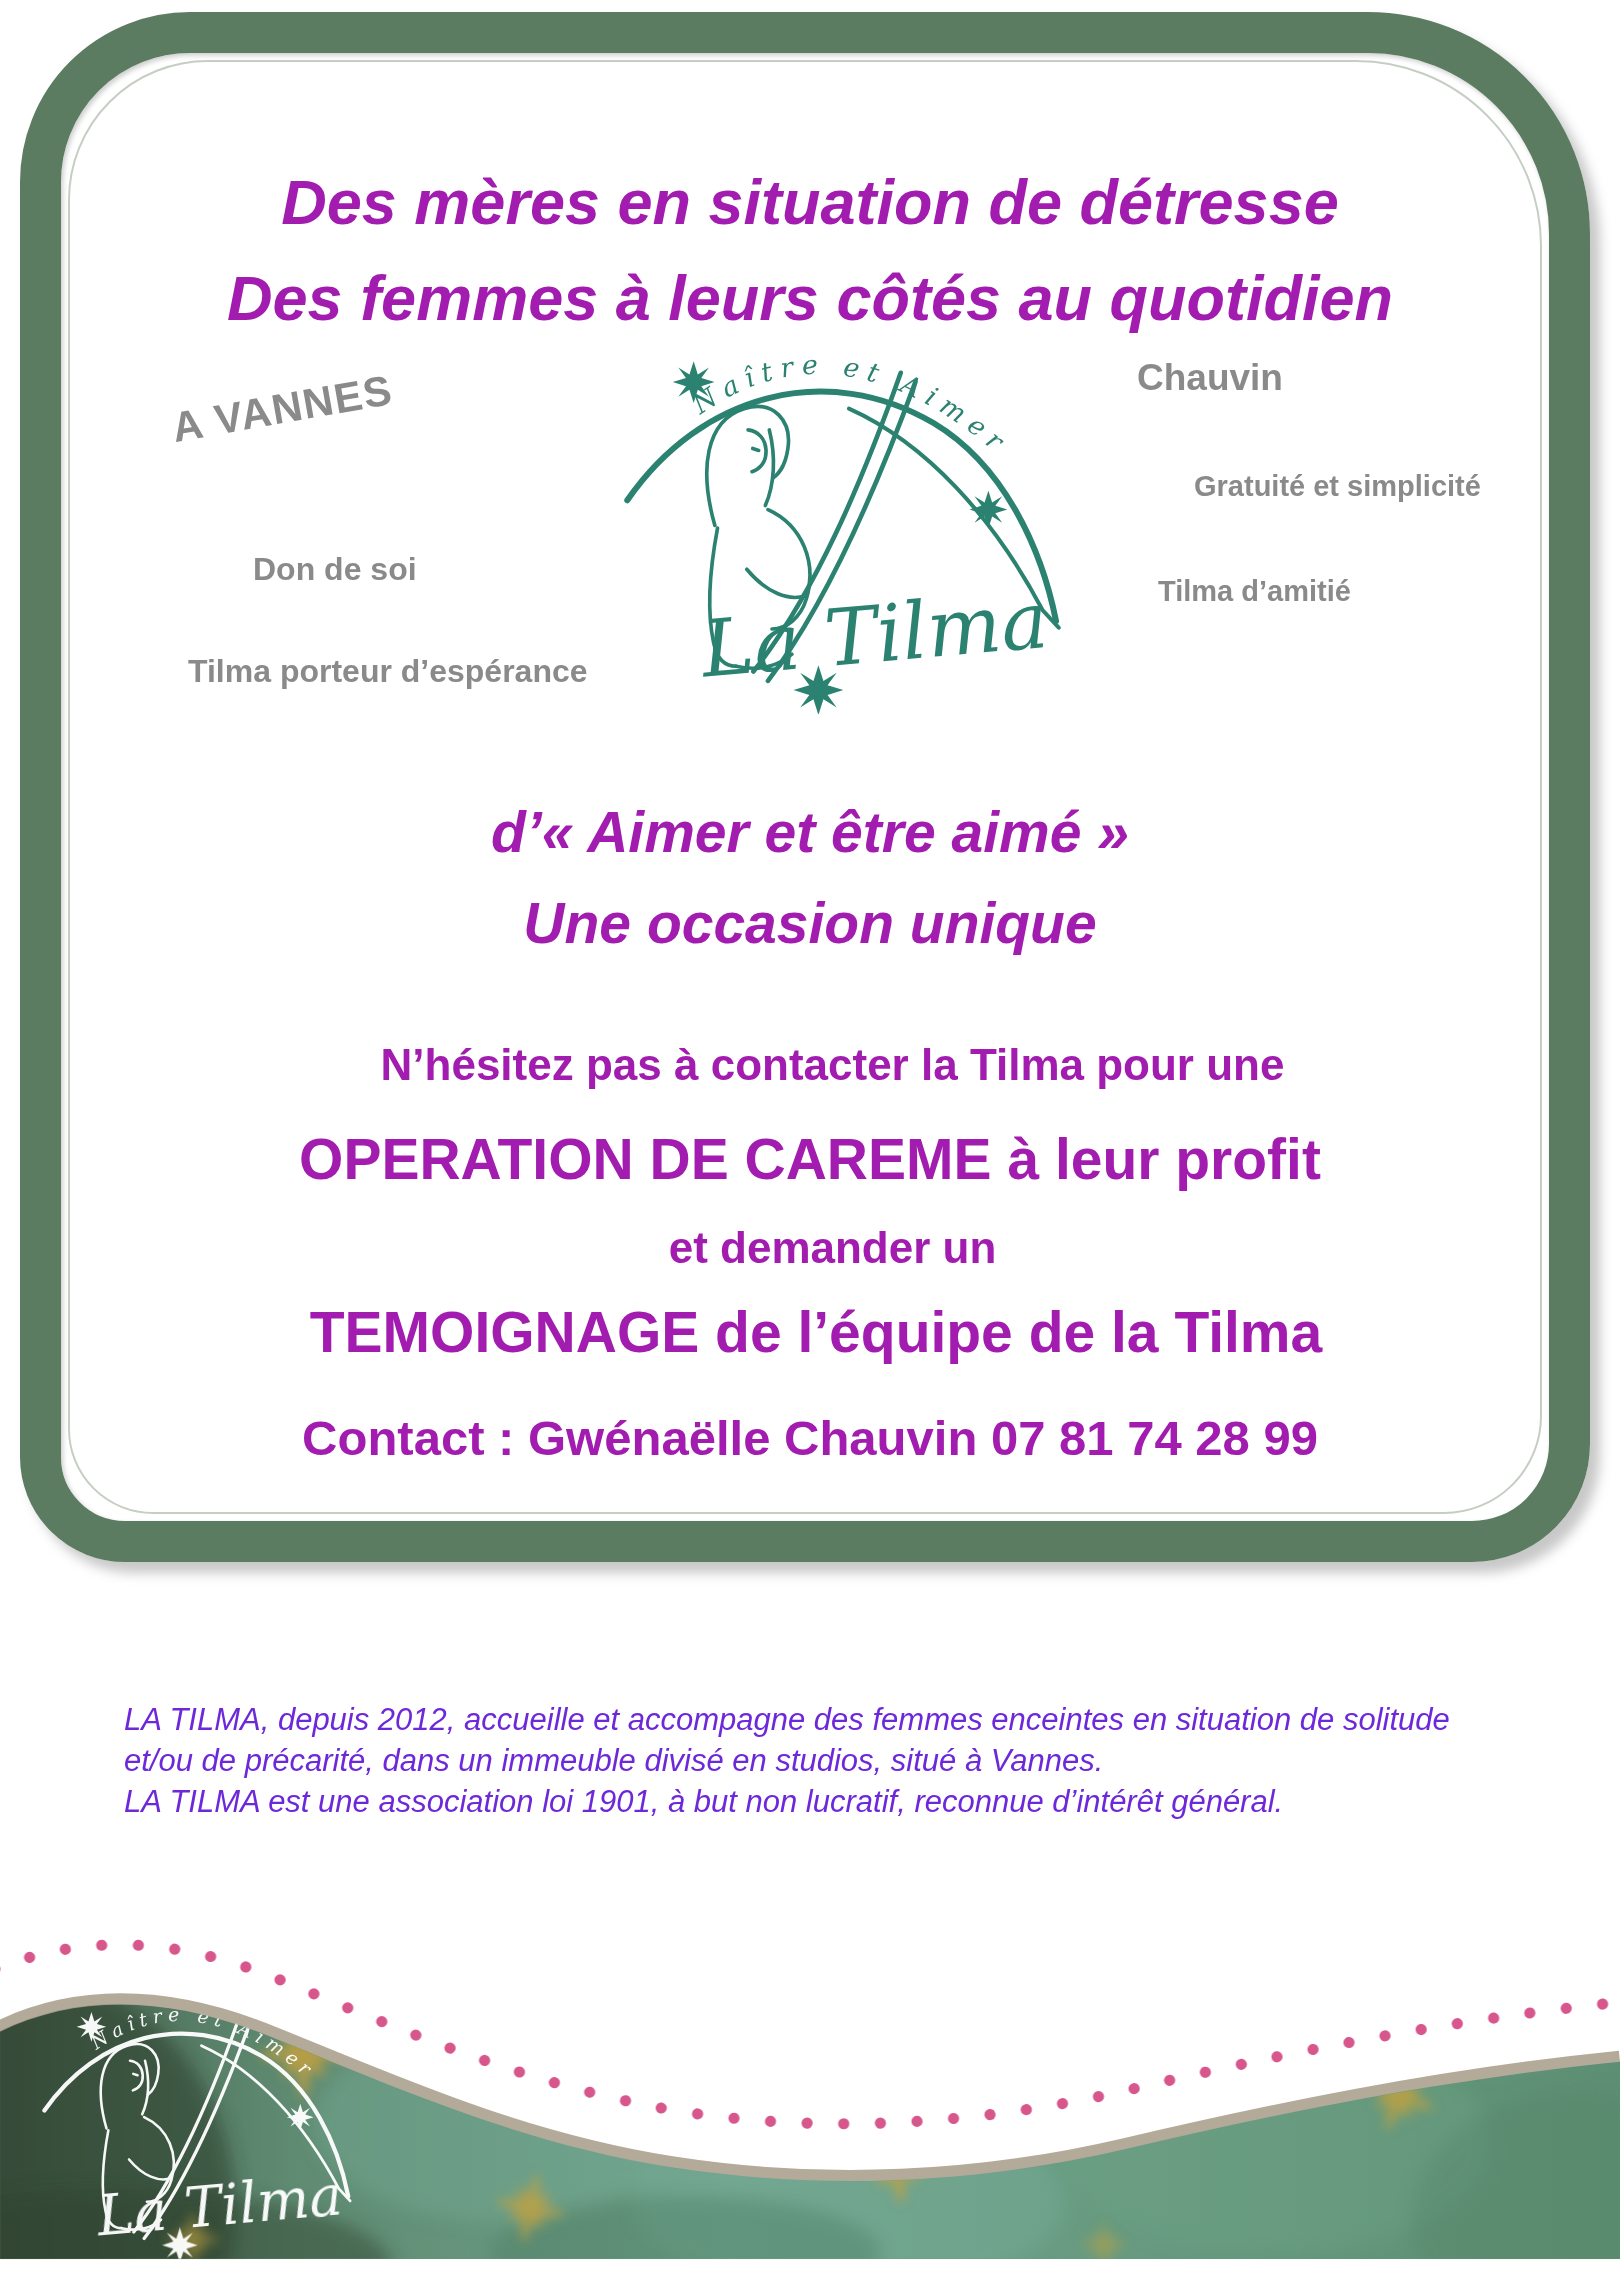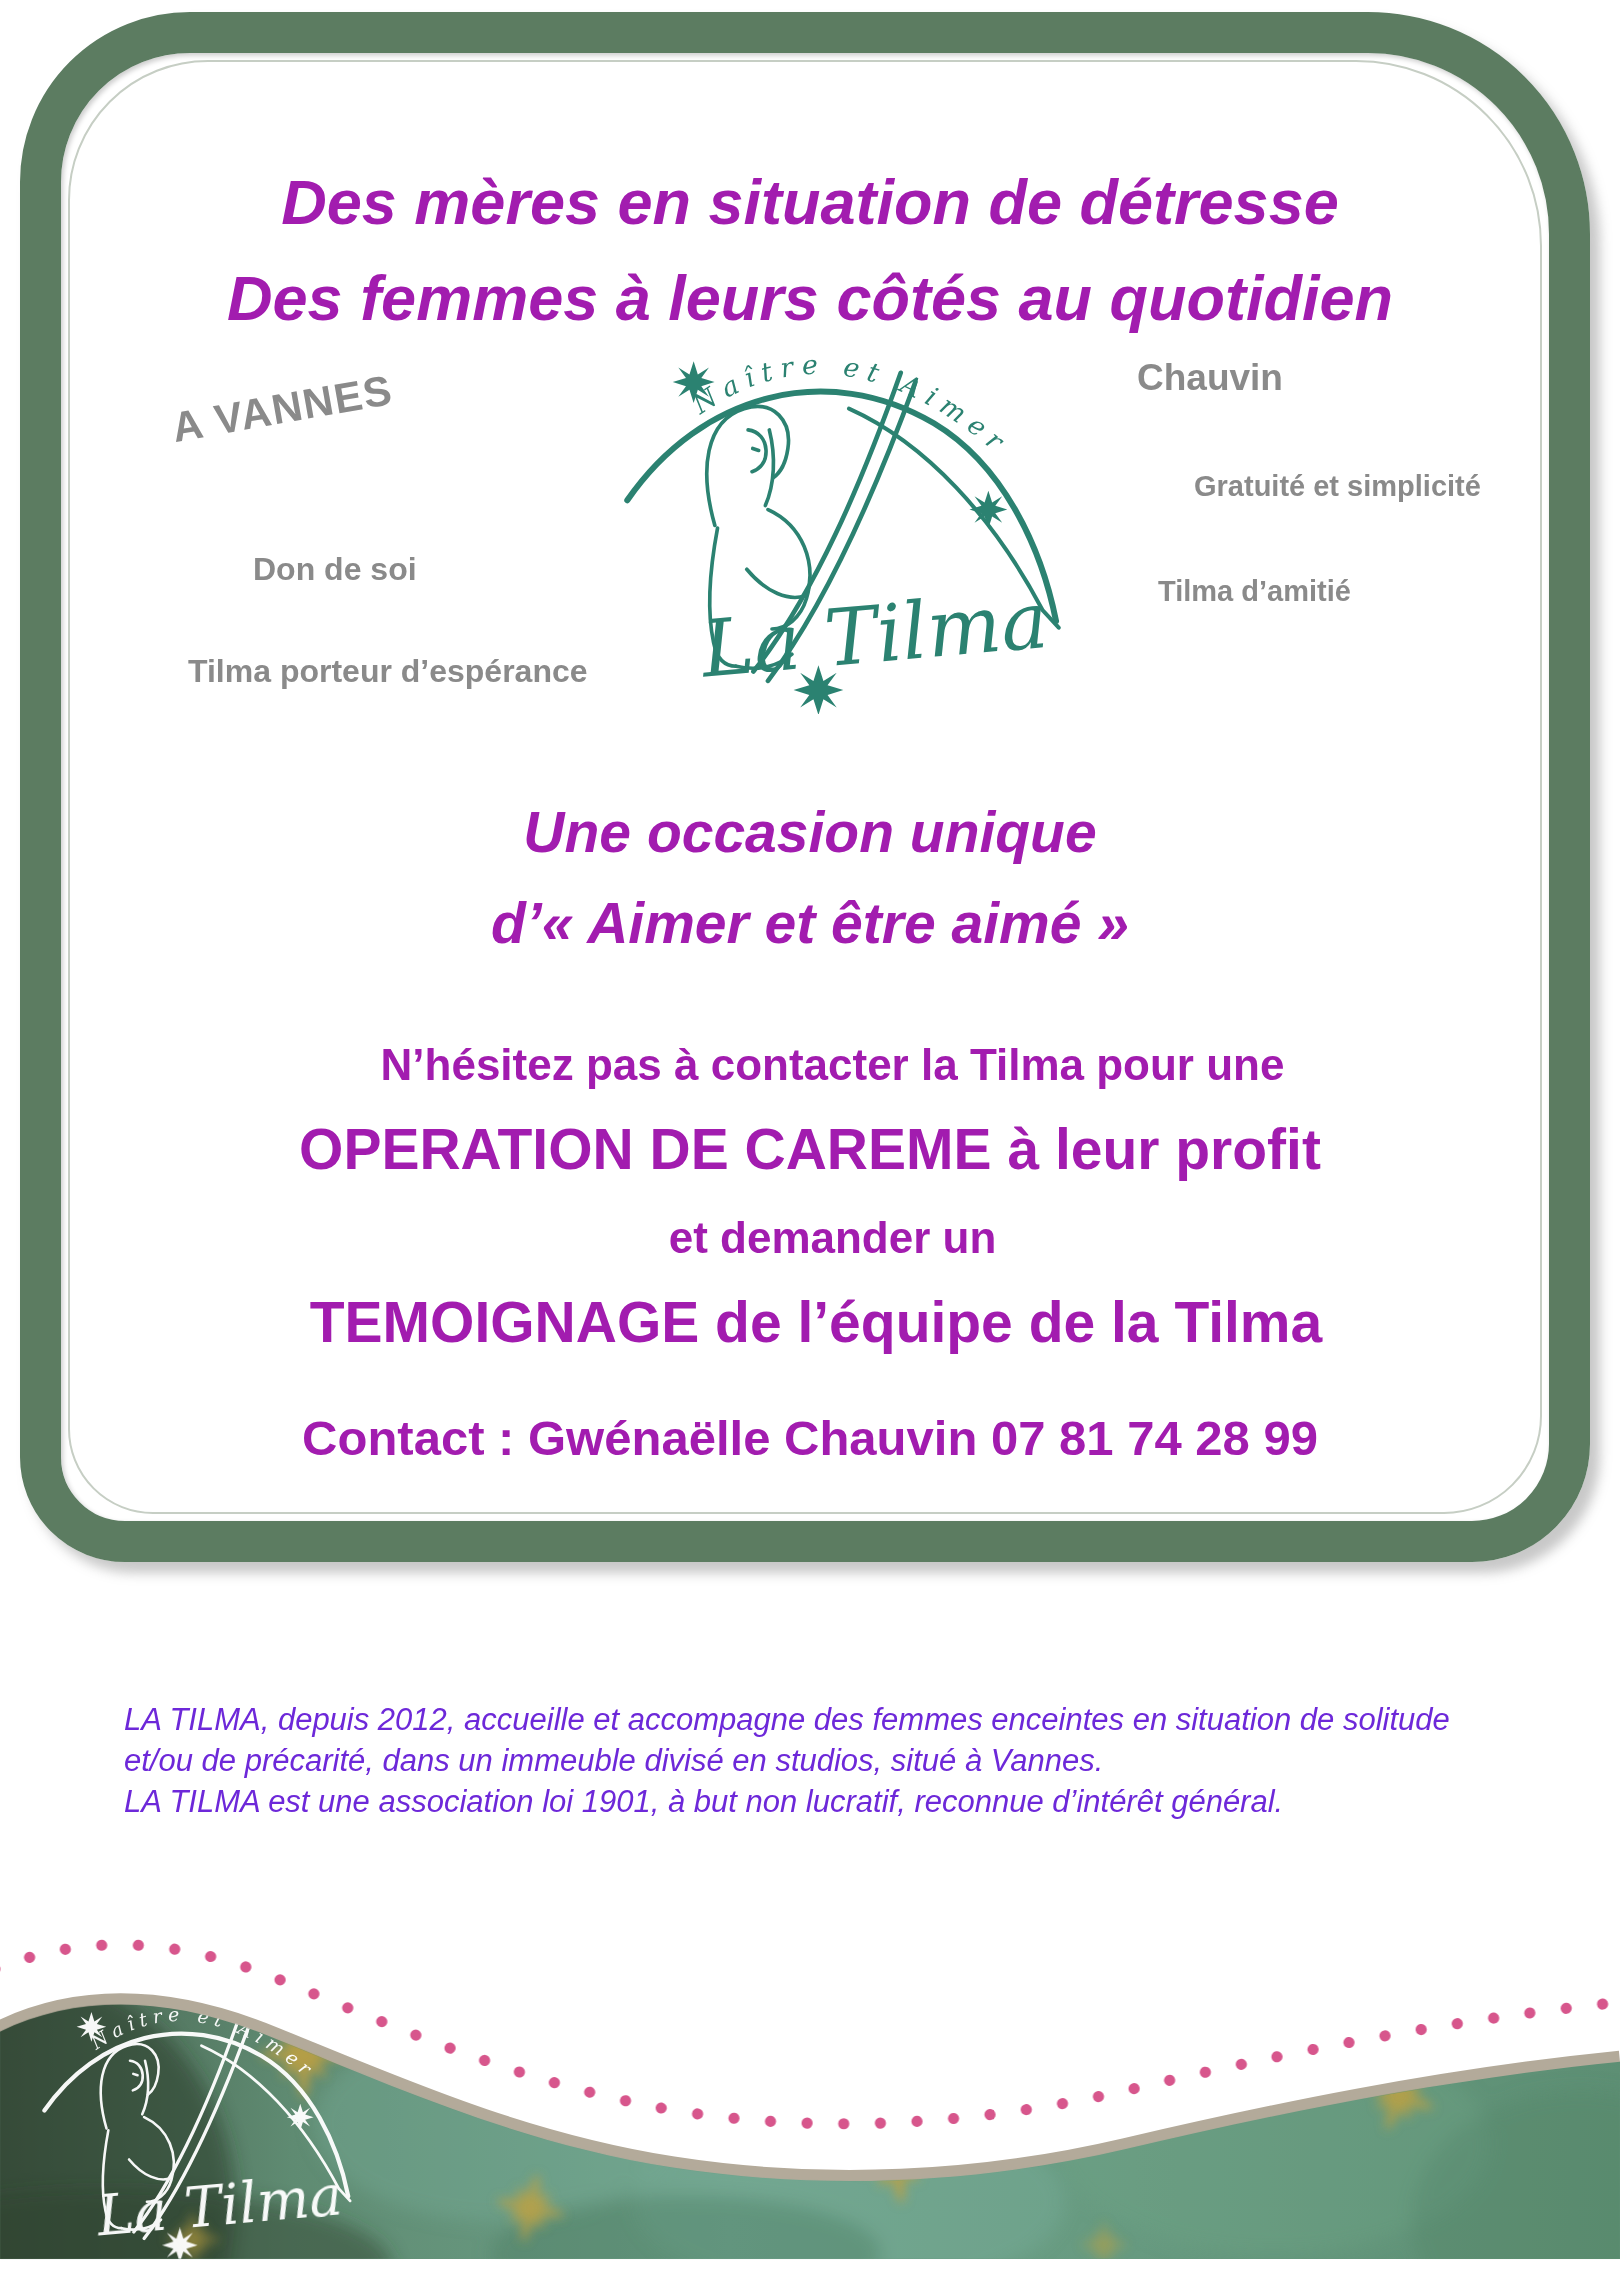--- a/index.html
+++ b/index.html
@@ -42,21 +42,21 @@
 
   .logo-top{left:615px;top:329px;width:452px;height:385px;color:#2B8271;}
 
   .occasion{
     left:0;width:1620px;top:787px;text-align:center;
     font-weight:bold;font-style:italic;font-size:57px;line-height:1.6;
   }
   .cta{left:0;width:1620px;top:1043px;text-align:center;font-weight:bold;}
   .cta-sm{font-size:44px;line-height:1.0;padding-left:45px;}
   .cta-lg{font-size:57px;line-height:1.0;}
-  .cta .l2{margin-top:34px;}
+  .cta .l2{margin-top:44px;}
   .cta .l3{margin-top:38px;}
   .cta .l4{margin-top:34px;padding-left:12px;}
 
   .contact{
     left:0;width:1620px;top:1410px;text-align:center;
     font-weight:bold;font-size:49px;
   }
 
   .about{
     left:124px;top:1699px;width:1398px;
@@ -121,22 +121,22 @@
 <div class="abs label gray etre">Tilma porteur d’espérance</div>
 <div class="abs label gray mission">Chauvin</div>
 <div class="abs label gray gratuite">Gratuité et simplicité</div>
 <div class="abs label gray liens">Tilma d’amitié</div>
 
 <svg class="abs logo-top" viewBox="0 0 680 580">
   <use href="#tilmaLogo"></use>
 </svg>
 
 <div class="abs occasion olive">
+  <div>d’« Aimer et être aimé »</div>
   <div>Une occasion unique</div>
-  <div>d’« Aimer et être aimé »</div>
 </div>
 
 <div class="abs cta olive">
   <div class="cta-sm l1">N’hésitez pas à contacter la Tilma pour une</div>
   <div class="cta-lg l2">OPERATION DE CAREME à leur profit</div>
   <div class="cta-sm l3">et demander un</div>
   <div class="cta-lg l4">TEMOIGNAGE de l’équipe de la Tilma</div>
 </div>
 
 <div class="abs contact olive">Contact : Gwénaëlle Chauvin 07 81 74 28 99</div>

